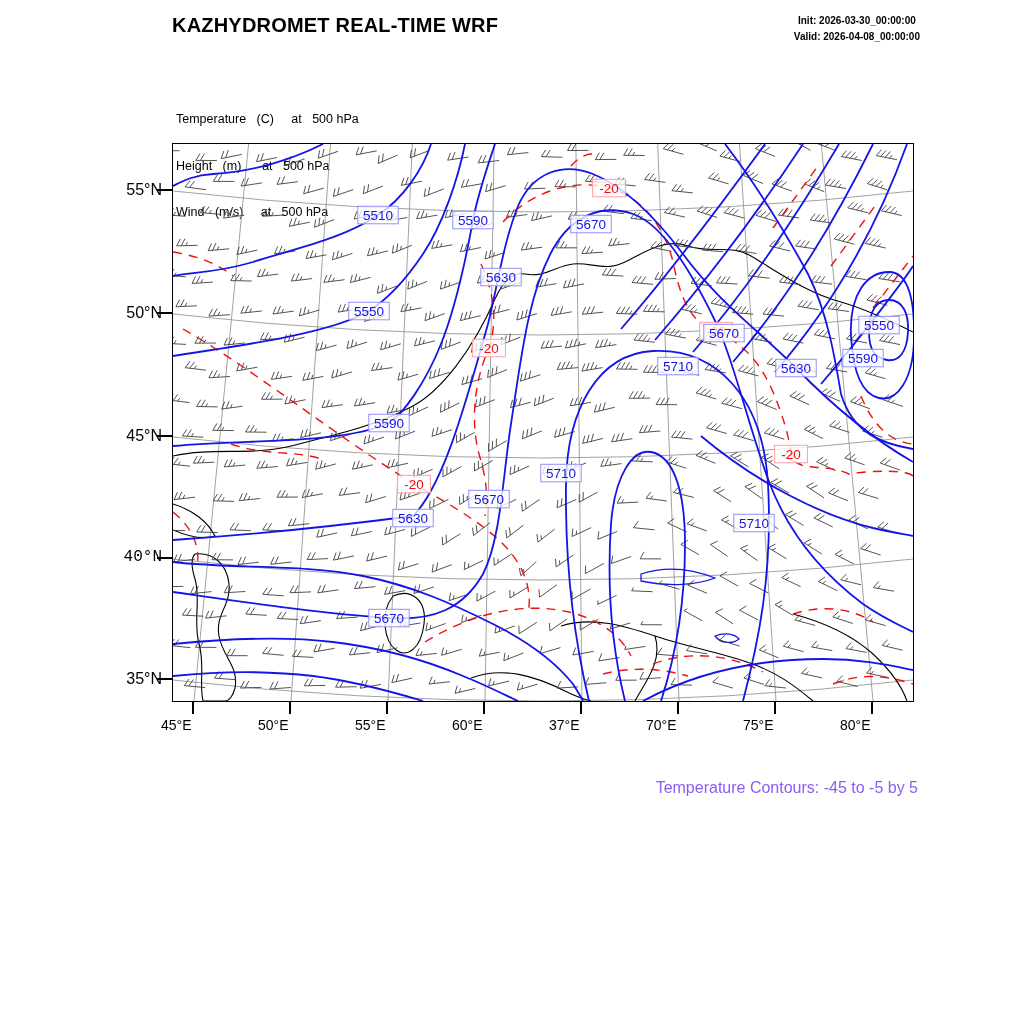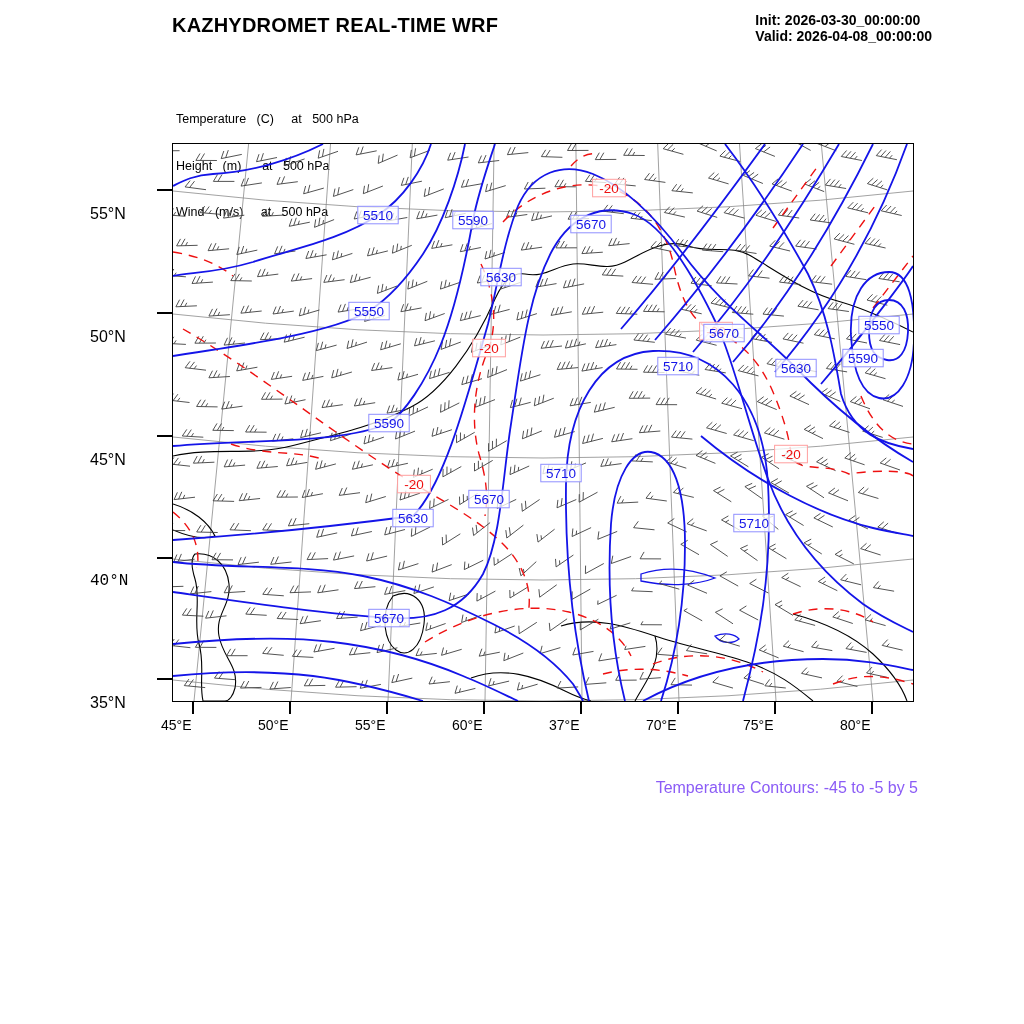--- a/index.html
+++ b/index.html
@@ -1,24 +1,24 @@
 <!DOCTYPE html>
 <html><head>
 <meta charset="utf-8">
 <style>
   html,body{margin:0;padding:0;background:#fff;}
   .stage{position:relative;width:1024px;height:1024px;background:#fff;overflow:hidden;
          font-family:"Liberation Sans",sans-serif;color:#000;}
   .title{position:absolute;left:172px;top:14px;font-size:20px;font-weight:bold;letter-spacing:.2px;}
-  .stamp{position:absolute;right:92px;top:13px;text-align:left;font-size:14px;font-weight:bold;line-height:15.5px;}
+  .stamp{position:absolute;right:104px;top:13px;text-align:center;font-size:10px;font-weight:bold;line-height:15.5px;}
   .fieldinfo{position:absolute;left:176px;top:81px;font-size:12.5px;line-height:15.5px;white-space:pre;}
   .frame{position:absolute;left:172px;top:143px;width:740px;height:557px;border:1.5px solid #000;}
   .frame svg{position:absolute;left:0;top:0;}
   .lat-tick{position:absolute;left:157px;width:15px;height:2px;background:#000;}
-  .lat-label{position:absolute;left:90px;width:58px;font-size:16px;line-height:19px;margin-top:24px;}
+  .lat-label{position:absolute;left:104px;width:58px;text-align:right;font-size:16px;line-height:19px;}
   .lon-tick{position:absolute;top:701px;width:2px;height:13px;background:#000;}
   .lon-label{position:absolute;top:717px;width:64px;text-align:left;font-size:14px;}
   .cap{position:absolute;right:106px;text-align:right;font-size:16px;}
   .cap-h{top:752px;}
   .cap-t{top:779px;}
   text.cl{font-family:"Liberation Sans",sans-serif;font-size:13.5px;text-anchor:middle;}
 </style>
 </head>
 <body>
 

